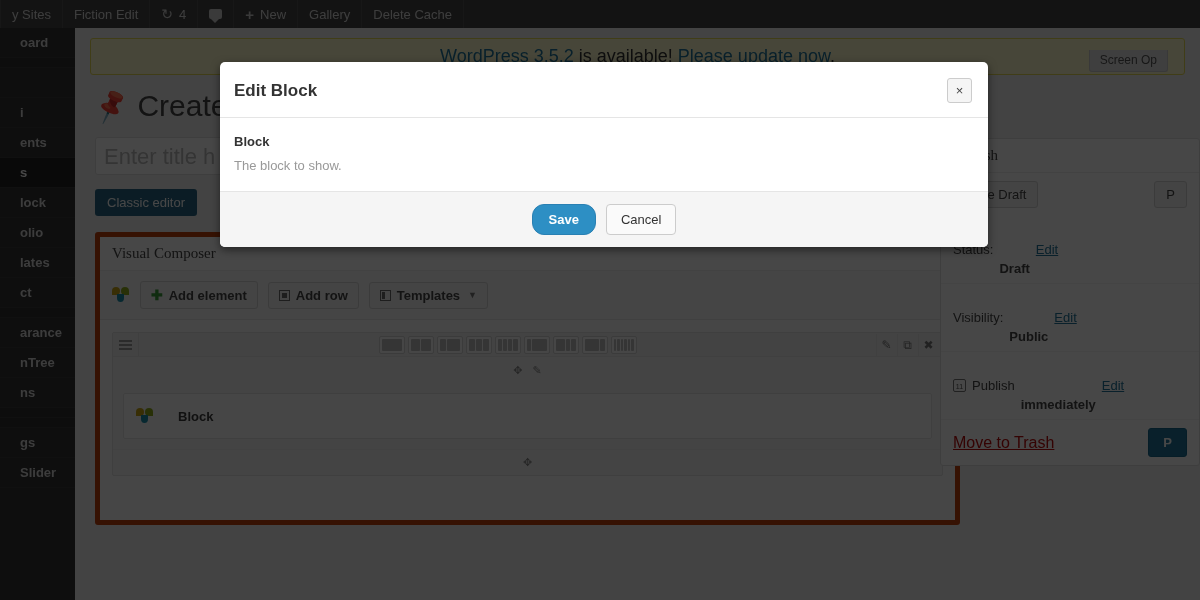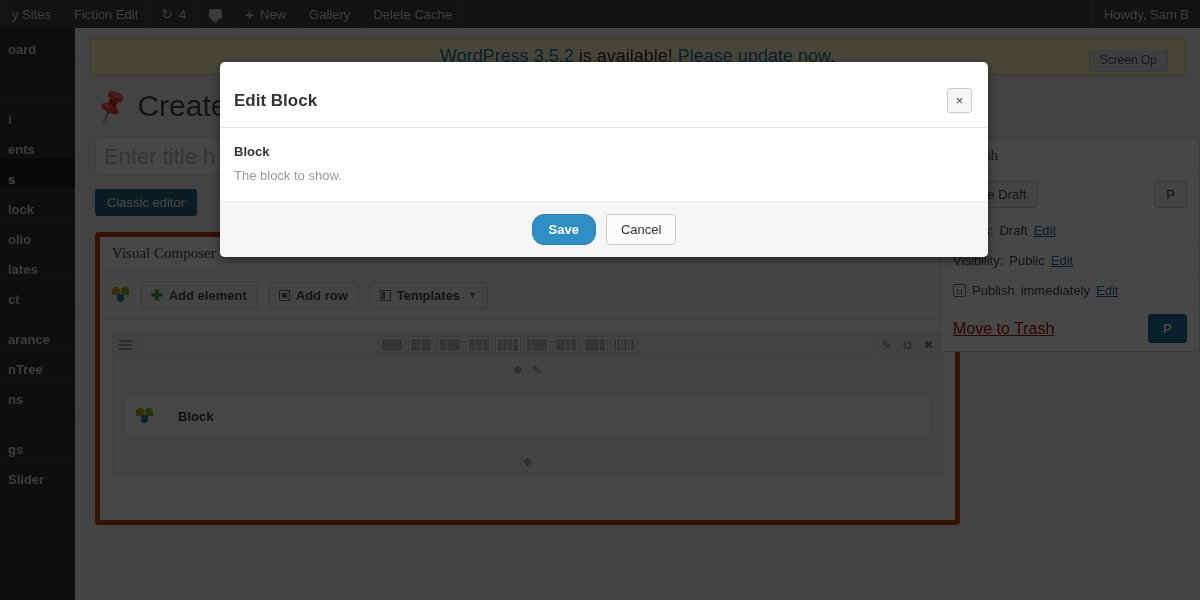--- a/index.html
+++ b/index.html
@@ -39,22 +39,22 @@
     border:4px solid transparent; border-top-color:#cfcfcf; border-bottom:0;
   }
   .plus-icon { font-size:15px; font-weight:bold; }
 
   
   .adminmenu {
     position:absolute; top:28px; left:0; width:75px; height:572px;
     background:#333; font-size:13px; font-weight:bold;
   }
   .menu-item {
-    height:30px; display:flex; align-items:flex-end;
-    padding-left:8px; color:#d8d8d8; white-space:nowrap;
+    height:30px; display:flex; align-items:center;
+    padding-left:20px; color:#d8d8d8; white-space:nowrap;
     border-bottom:1px solid #3a3a3a;
     overflow:hidden;
   }
   .menu-item.sep { height:10px; border-bottom:1px solid #3a3a3a; background:#2f2f2f; }
   .menu-item.current {
     background:#222; color:#fff; position:relative;
   }
   .menu-item.current::after {
     content:""; position:absolute; right:-9px; top:3px;
     border:12px solid transparent; border-left-color:#222; border-right:0;
@@ -193,42 +193,42 @@
   .btn-secondary {
     border:1px solid #d4d4d4; background:#f3f3f3; border-radius:3px;
     padding:5px 11px; font-size:13px; color:#464646;
   }
   .btn-primary-blue {
     background:#21759b; border:1px solid #176a8e; border-radius:3px;
     padding:6px 14px; font-size:13px; color:#fff; font-weight:bold;
   }
   .lnk { color:#21759b; text-decoration:underline; }
   .lnk-red { color:#bc0b0b; text-decoration:underline; }
-  .bold { font-weight:normal; }
+  .bold { font-weight:bold;margin-top:38px; }
   .cal-icon {
     width:13px;height:13px;border:1px solid #777;border-radius:2px;
     font-size:7px; line-height:13px; text-align:center; color:#555; display:inline-block;
   }
   .publish-actions { display:flex; align-items:center; justify-content:space-between; padding:8px 12px; }
 
   
   .dim-overlay {
     position:absolute; inset:0; background:rgba(0,0,0,0.72);
     z-index:50;
   }
 
   
   .modal {
     position:absolute; left:220px; top:62px; width:768px;
     background:#fff; border-radius:5px; z-index:60;
     box-shadow:0 3px 9px rgba(0,0,0,.5);
     overflow:hidden;
   }
   .modal-header {
-    padding:26px 16px 14px 14px; border-bottom:1px solid #e5e5e5;
+    padding:16px 16px 14px 14px; border-bottom:1px solid #e5e5e5;
     display:flex; align-items:center;gap:8px;
   }
   .modal-title { font-size:17px; font-weight:bold; color:#333; }
   .modal-close {
     margin-left:auto; width:25px; height:25px;
     border:1px solid #ccc; background:#f5f5f5; border-radius:3px;
     font-size:13px; color:#444; line-height:23px; text-align:center;
   }
   .modal-body { padding:16px 14px 18px 14px; }
   .field-label { font-size:13px; font-weight:bold; color:#333; margin-bottom:7px; }
@@ -275,23 +275,20 @@
       </div>
       <div class="ab-item">
         <span class="ab-icon plus-icon">+</span>
         <span>New</span>
       </div>
       <div class="ab-item">
         <span>Gallery</span>
       </div>
       <div class="ab-item">
         <span>Delete Cache</span>
-      </div>
-      <div class="ab-item ab-right">
-        <span>Howdy, Sam B</span>
       </div>
     </div>
 
     <div class="adminmenu">
       <div class="menu-item">
           <span>oard</span>
         </div>
       <div class="menu-item sep"></div>
       <div class="menu-item">
           <span></span>

